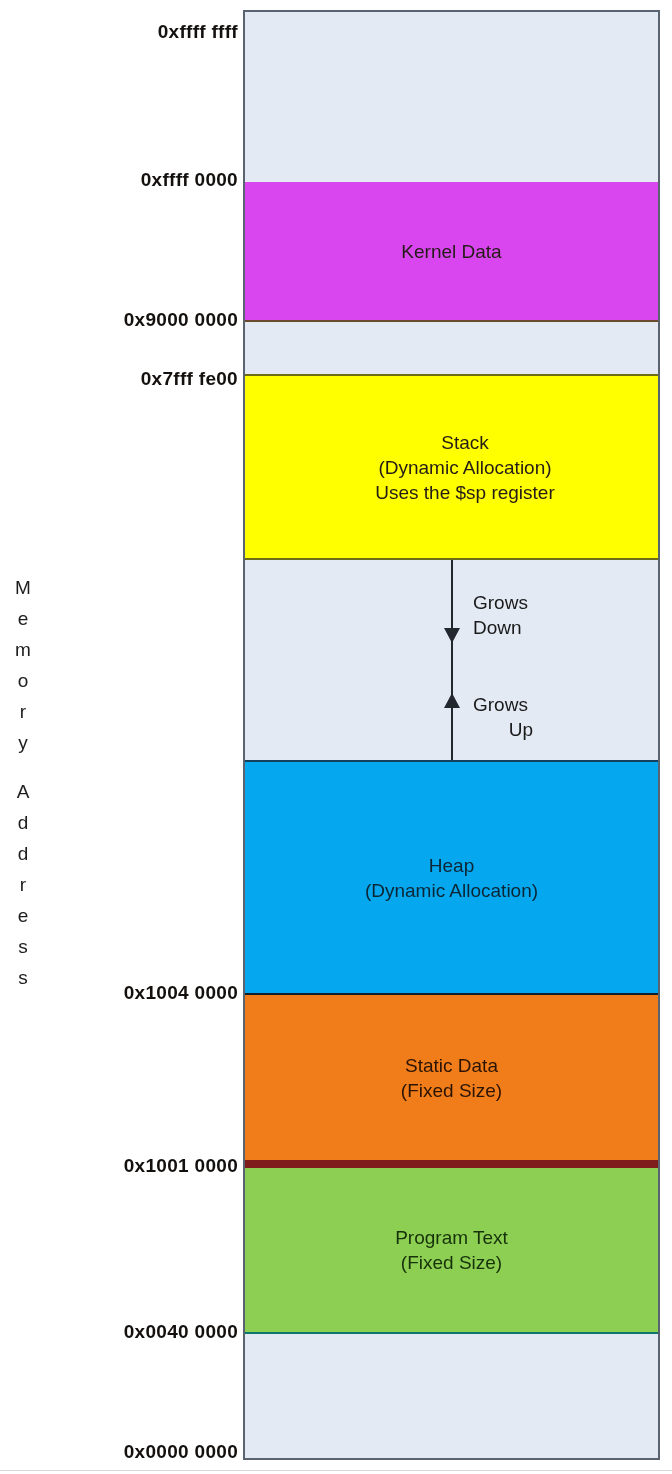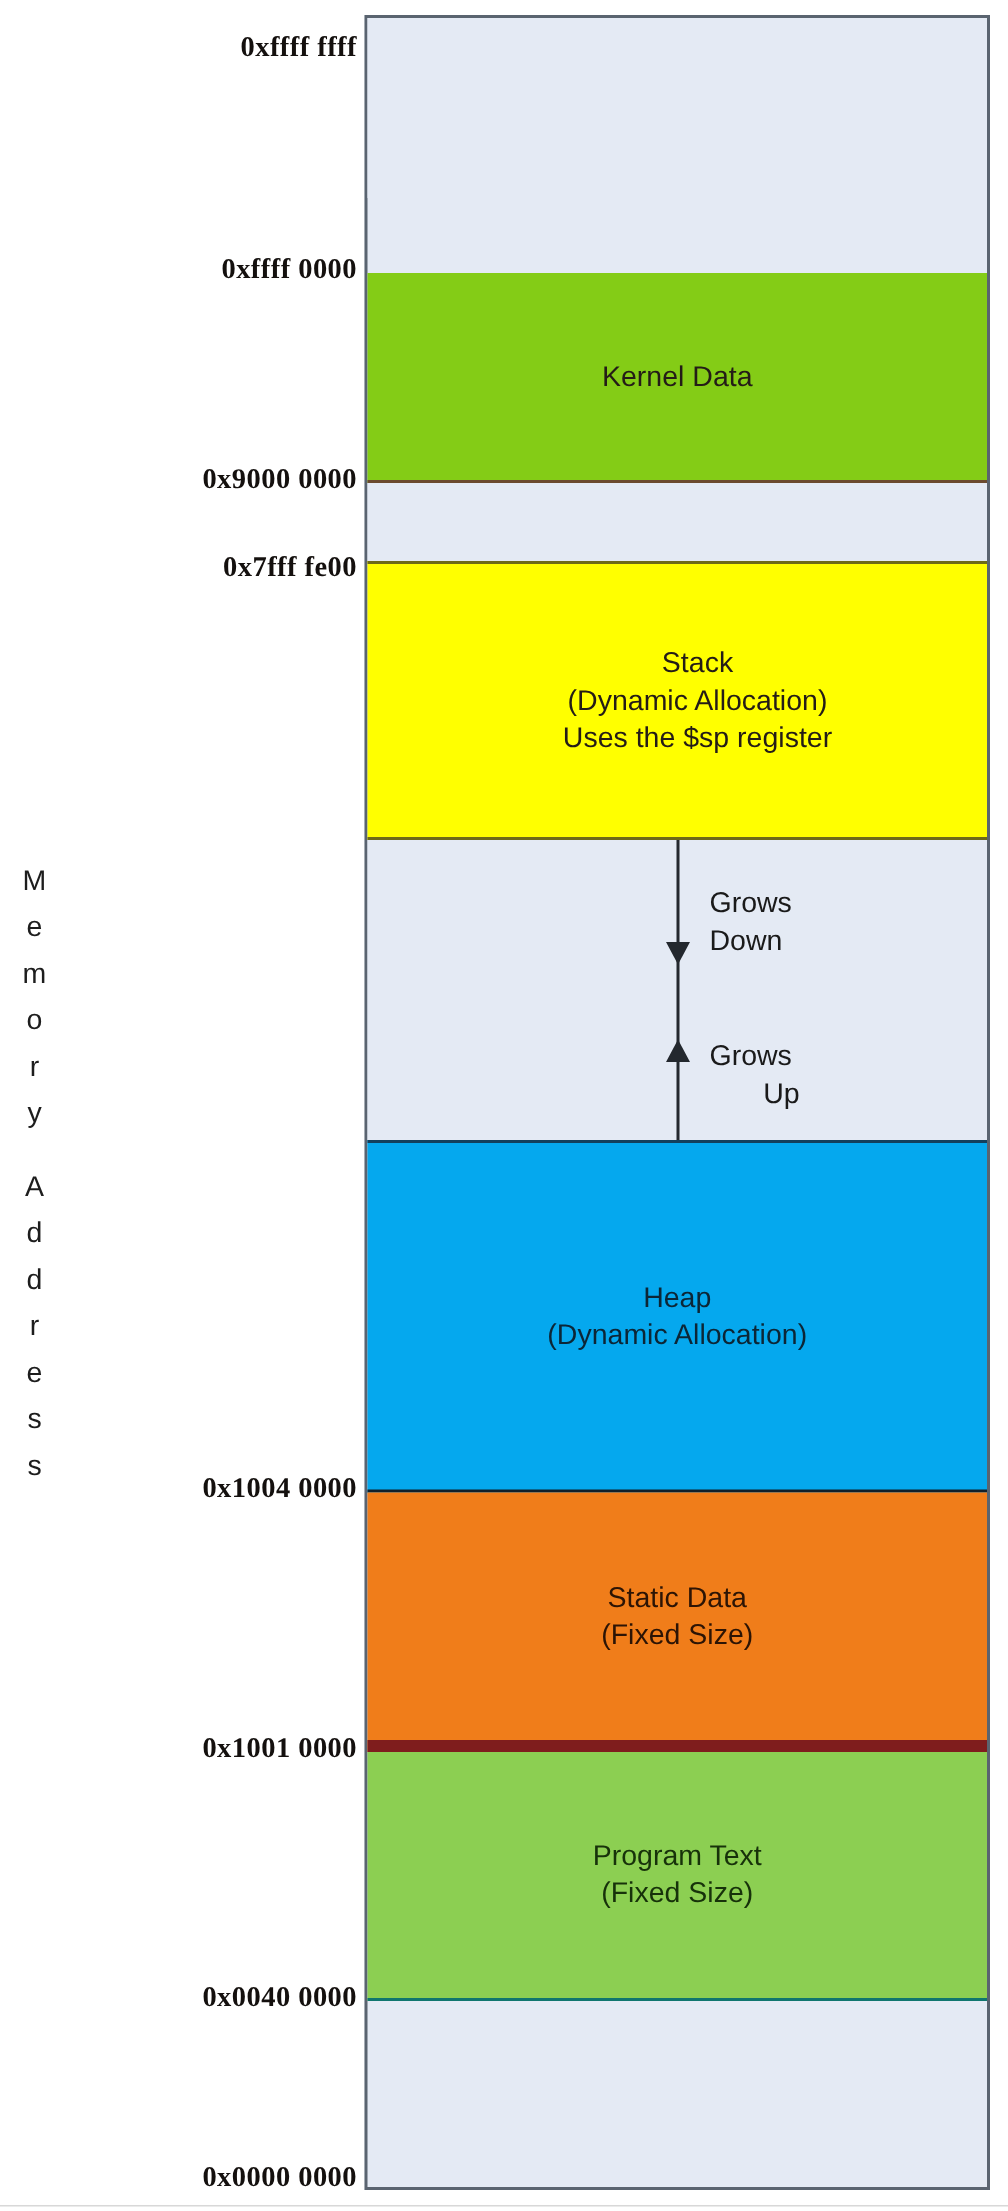--- a/index.html
+++ b/index.html
@@ -32,21 +32,21 @@
     user-select: none;
   }
   #axis-caption .ch { display: block; }
   #axis-caption .gap { display: block; height: 18px; }
 
   
   .addr {
     position: absolute;
     right: 434px;           
     white-space: pre;
-    font-family: Liberation Serif, serif;
+    font-family: Liberation Sans, sans-serif;
     font-size: 19px;
     font-weight: bold;
     color: #14100e;
     letter-spacing: 0.3px;
     transform: translateY(-50%);
     text-align: center;
   }
 
   
   #column {
@@ -79,21 +79,21 @@
 
   .band.empty { background: #e4eaf4; }
 
   .band.mmio {
     background: #c3d69b;
     border-top: 2px solid #3c3a25;
     border-bottom: 2px solid #3c3a25;
     border-left: 2px solid #15120c;
   }
   .band.kernel {
-    background: #84cc16;
+    background: #d946ef;
     border-bottom: 2px solid #6b4a2e;
   }
   .band.stack {
     background: #ffff00;
     border-top: 2px solid #6d6a18;
     border-bottom: 2px solid #6d6a18;
     color: #241c17;
     padding-left: 27px;
   }
   .band.heap {
@@ -116,20 +116,21 @@
     background: #fb0201;
     color: #3a0202;
   }
 
   
   #grow-region {
     position: absolute;
     left: 0;
     width: 100%;
     background: #e4eaf4;
+    border-radius: 25px;
   }
   #grow-axis {
     position: absolute;
     left: 206px;
     top: 0;
     width: 2px;
     height: 100%;
     background: #23282e;
   }
   .arrow-head {

